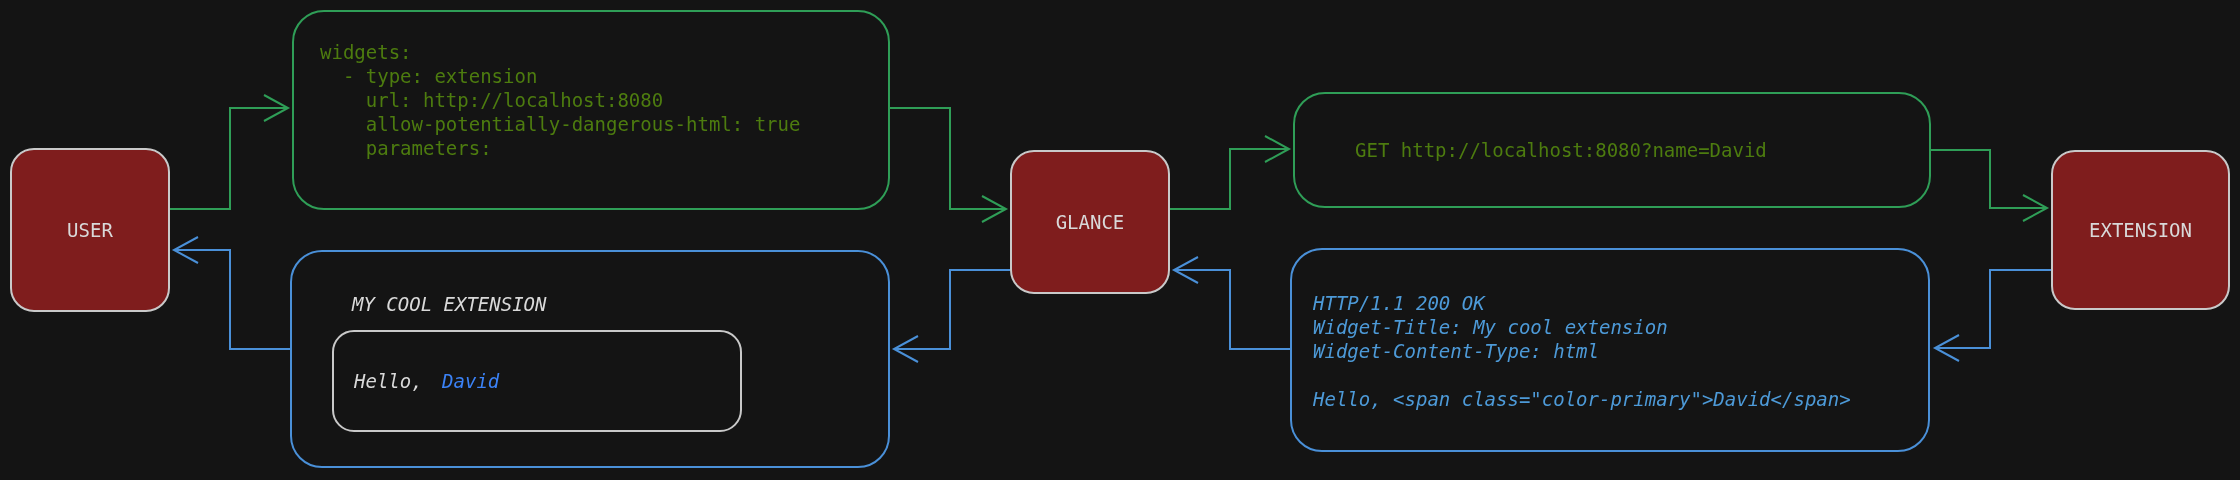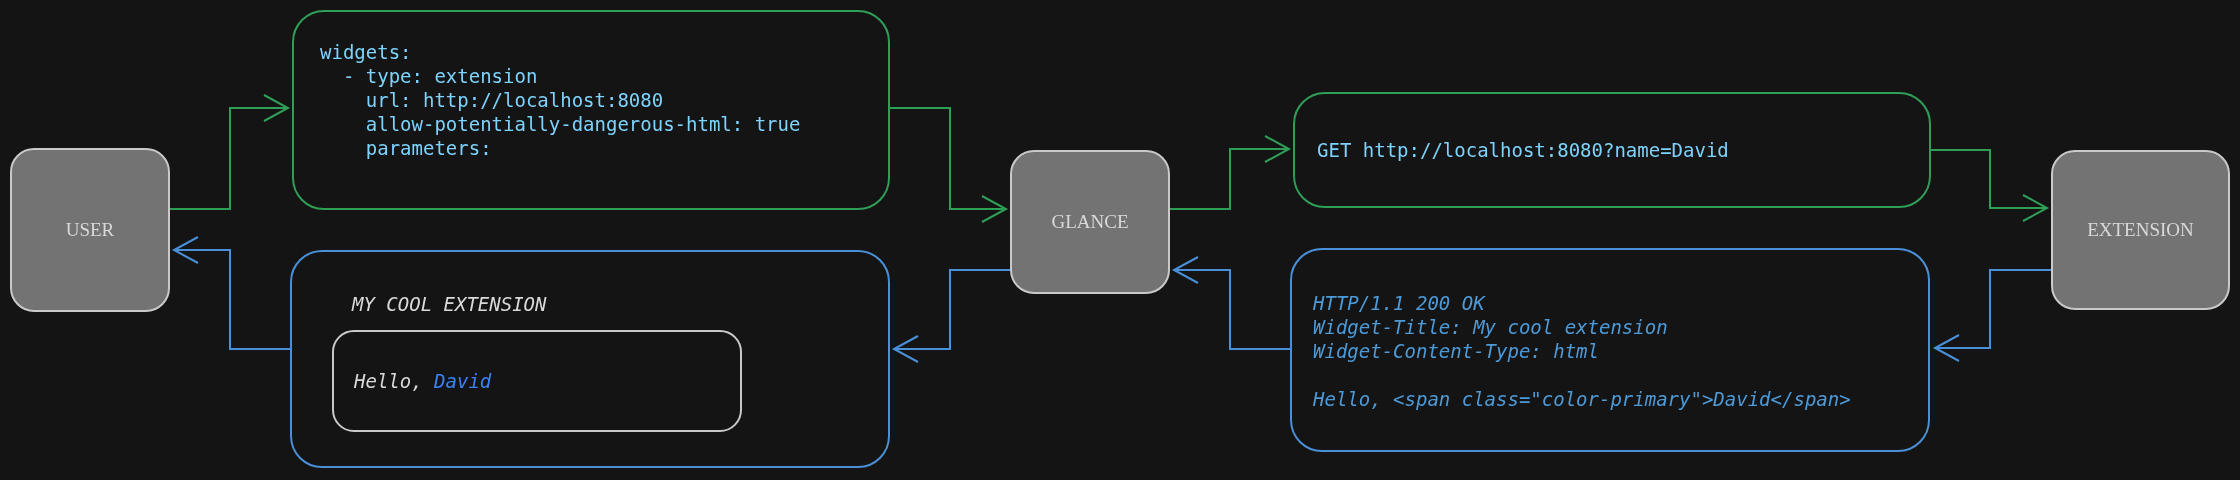--- a/index.html
+++ b/index.html
@@ -14,39 +14,38 @@
     overflow: hidden;
   }
   .node {
     position: absolute;
     border: 2px solid #c9c9c9;
     border-radius: 24px;
     display: flex;
     align-items: center;
     justify-content: center;
     color: #d9d9d9;
-    background: #737373;
+    background: #7f1d1d;
     box-sizing: border-box;
-    font-family: Liberation Serif, serif;
   }
   #node-user      { left: 10px;   top: 148px; width: 160px; height: 164px; }
   #node-glance    { left: 1010px; top: 150px; width: 160px; height: 144px; }
   #node-extension { left: 2051px; top: 150px; width: 179px; height: 160px; }
 
   .big-box {
     position: absolute;
     border-radius: 32px;
     box-sizing: border-box;
     background: #141414;
   }
-  .green-box { border: 2px solid #2f9e57; color: #7dd3fc; }
+  .green-box { border: 2px solid #2f9e57; color: #4d7c0f; }
   .blue-box  { border: 2px solid #4a90d8; color: #4d9ad8; font-style: italic; }
 
   #config-box   { left: 292px;  top: 10px;  width: 598px; height: 200px; padding: 28px 0 0 26px; }
-  #request-box  { left: 1293px; top: 92px;  width: 638px; height: 116px; display: flex; align-items: center; padding-left: 22px; }
+  #request-box  { left: 1293px; top: 92px;  width: 638px; height: 116px; display: flex; align-items: center; padding-left: 60px; }
   #response-box { left: 1290px; top: 248px; width: 640px; height: 204px; padding: 41px 0 0 21px; }
   #widget-box   { left: 290px;  top: 250px; width: 600px; height: 218px; }
 
   .code-line {
     display: block;
     white-space: pre;
     line-height: 24px;
     min-height: 24px;
   }
 
@@ -61,20 +60,21 @@
     position: absolute;
     left: 40px; top: 78px;
     width: 410px; height: 102px;
     border: 2px solid #c9c9c9;
     border-radius: 22px;
     box-sizing: border-box;
     display: flex;
     align-items: center;
     padding-left: 20px;
     color: #d9d9d9;
+    gap: 8px;
   }
   #widget-inner-box .greeting-prefix { white-space: pre; color: #d9d9d9; }
   #widget-inner-box .greeting-name   { white-space: pre; color: #3b82f6; }
 
   #connectors {
     position: absolute;
     left: 0; top: 0;
     width: 2240px; height: 480px;
     pointer-events: none;
   }

